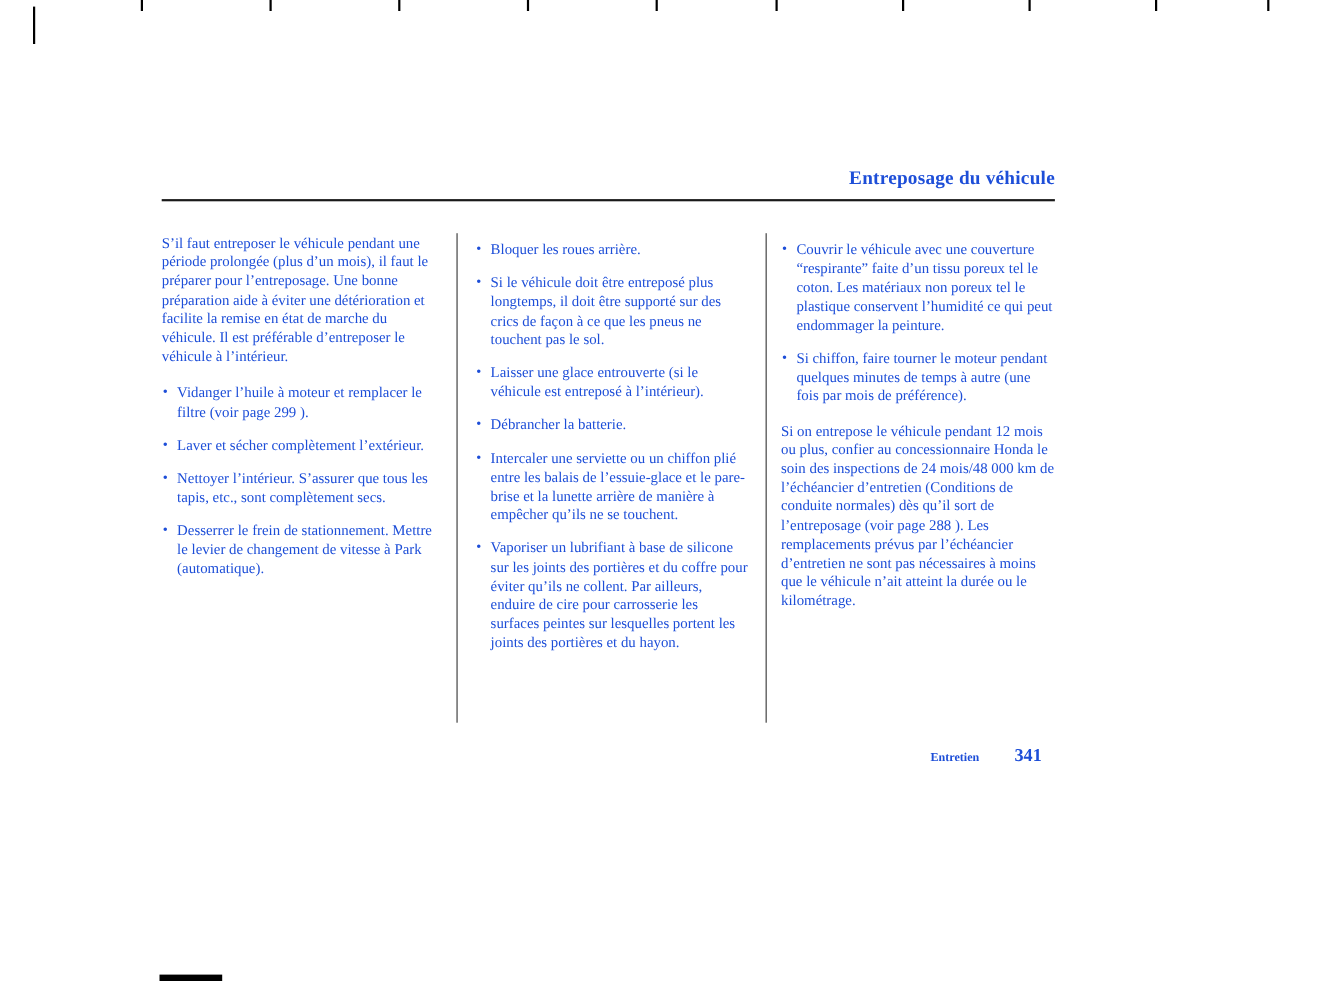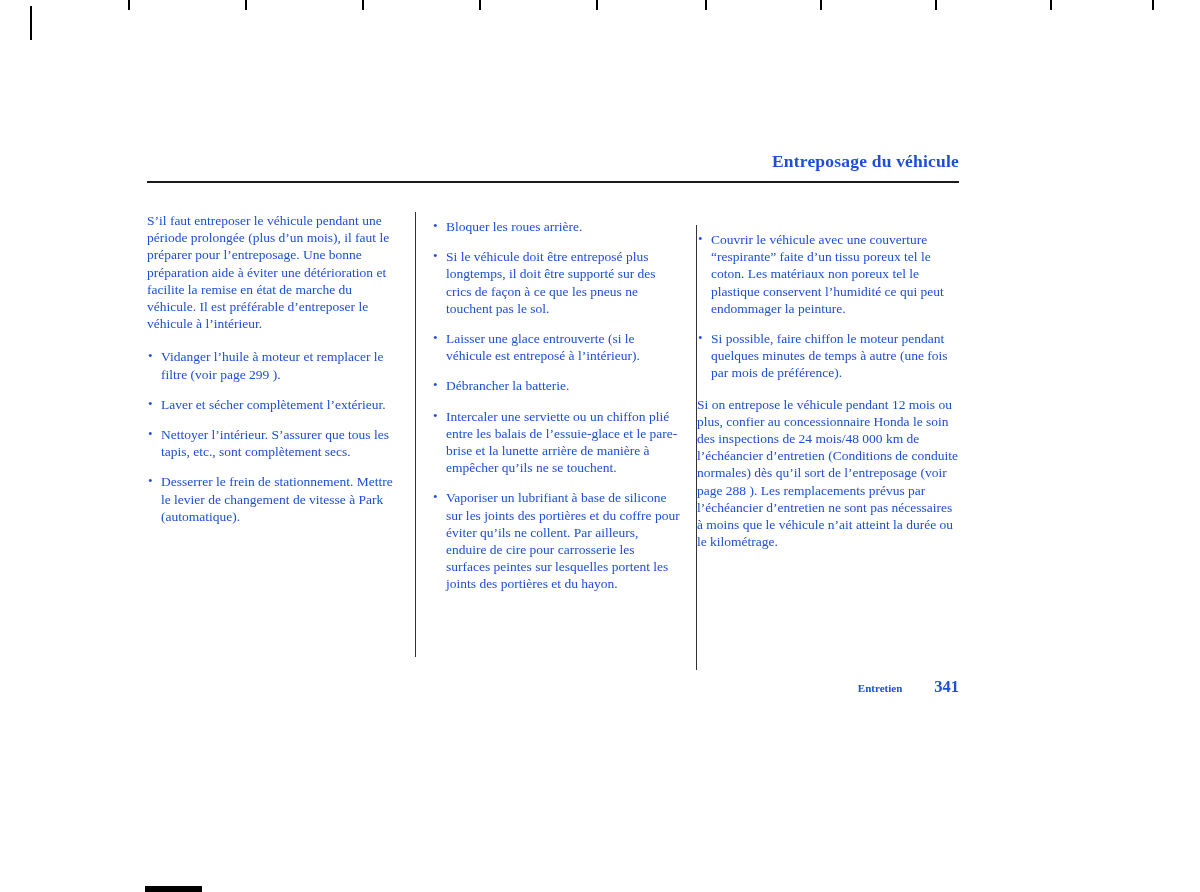--- a/index.html
+++ b/index.html
@@ -72,21 +72,21 @@
     display: flex;
     font-size: 13.5px;
     line-height: 17.2px;
   }
   .col {
     box-sizing: border-box;
     height: 100%;
   }
   .col-1 { width: 268px; padding-right: 16px; }
   .col-2 { width: 281px; padding-left: 16px; padding-right: 16px; border-left: 1px solid #333; }
-  .col-3 { width: 263px; border-left: 1px solid #333; margin-top: 13px; }
+  .col-3 { width: 263px; padding-left: 13px; border-left: 1px solid #333; }
 
   .para {
     margin: 0 0 16px 0;
   }
   .outro {
     margin: 14px 0 0 0;
   }
   .bullets {
     list-style: none;
     margin: 6px 0 0 0;
@@ -108,21 +108,21 @@
     position: absolute;
     left: 1px;
     top: -1px;
     font-size: 13px;
   }
 
   
   .footer {
     position: absolute;
     top: 677px;
-    right: 241px;
+    right: 253px;
     display: flex;
     align-items: baseline;
     gap: 12px;
     white-space: nowrap;
   }
   .footer-section {
     font-size: 11px;
     font-weight: bold;
   }
   .footer-page {
@@ -173,21 +173,21 @@
         <li>Laisser une glace entrouverte (si le véhicule est entreposé à l’intérieur).</li>
         <li>Débrancher la batterie.</li>
         <li>Intercaler une serviette ou un chiffon plié entre les balais de l’essuie-glace et le pare-brise et la lunette arrière de manière à empêcher qu’ils ne se touchent.</li>
         <li>Vaporiser un lubrifiant à base de silicone sur les joints des portières et du coffre pour éviter qu’ils ne collent. Par ailleurs, enduire de cire pour carrosserie les surfaces peintes sur lesquelles portent les joints des portières et du hayon.</li>
       </ul>
     </section>
 
     <section class="col col-3">
       <ul class="bullets">
         <li>Couvrir le véhicule avec une couverture “respirante” faite d’un tissu poreux tel le coton. Les matériaux non poreux tel le plastique conservent l’humidité ce qui peut endommager la peinture.</li>
-        <li>Si possible, faire chiffon le moteur pendant quelques minutes de temps à autre (une fois par mois de préférence).</li>
+        <li>Si chiffon, faire tourner le moteur pendant quelques minutes de temps à autre (une fois par mois de préférence).</li>
       </ul>
       <p class="outro">Si on entrepose le véhicule pendant 12 mois ou plus, confier au concessionnaire Honda le soin des inspections de 24 mois/48 000 km de l’échéancier d’entretien (Conditions de conduite normales) dès qu’il sort de l’entreposage (voir page 288 ). Les remplacements prévus par l’échéancier d’entretien ne sont pas nécessaires à moins que le véhicule n’ait atteint la durée ou le kilométrage.</p>
     </section>
 
   </main>
 
   <footer class="footer">
     <span class="footer-section">Entretien</span>
     <span class="footer-page">341</span>
   </footer>

